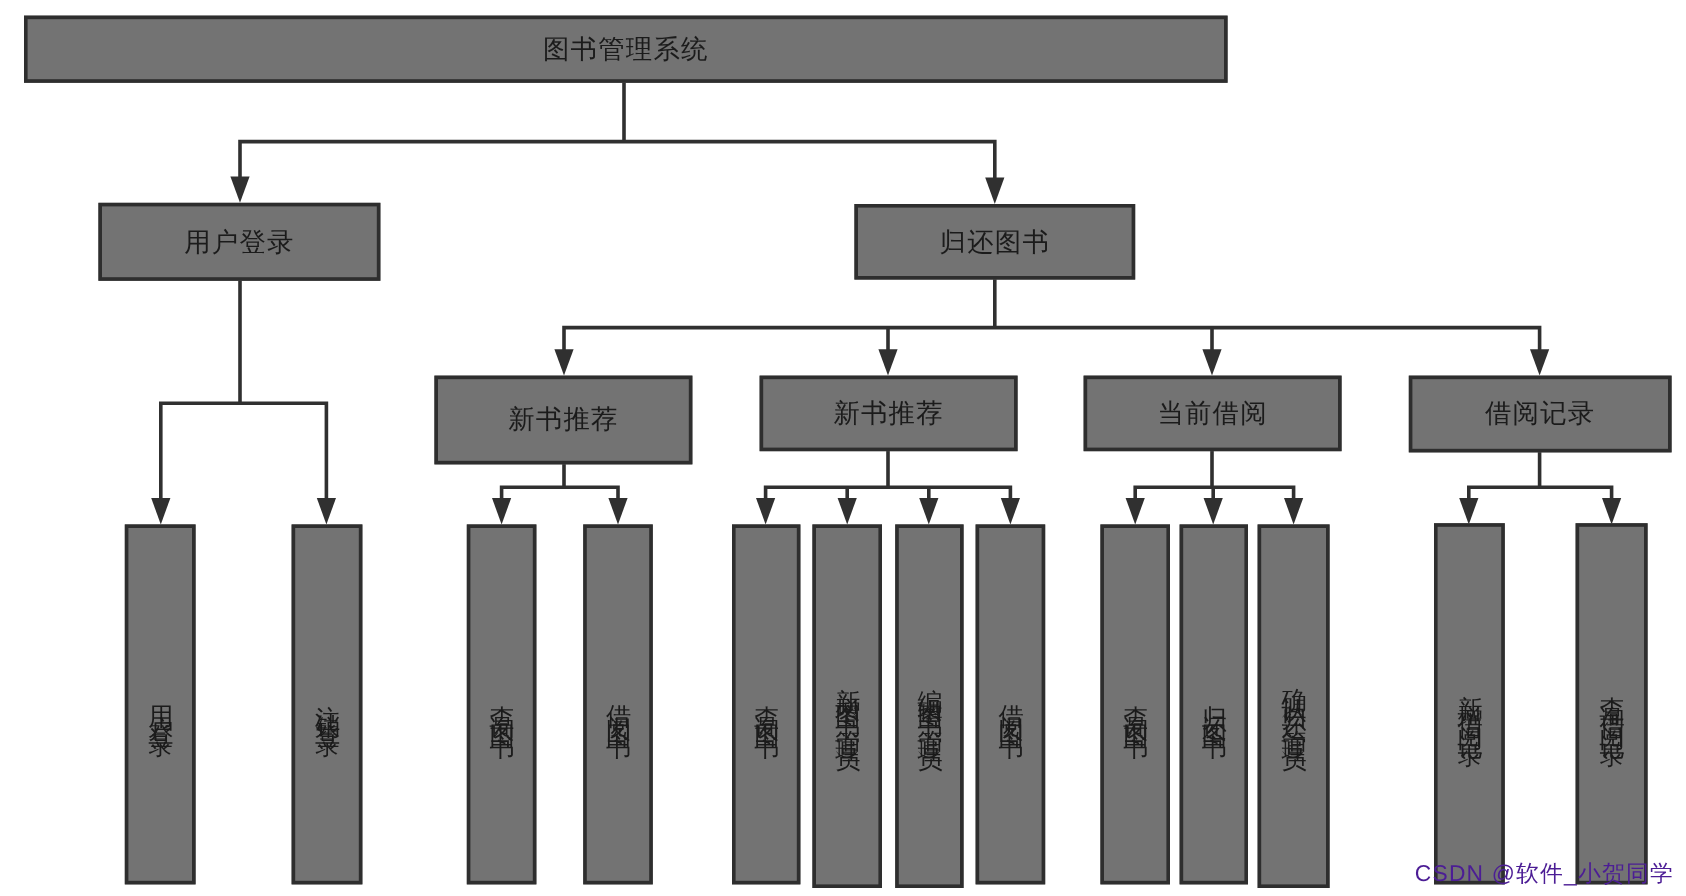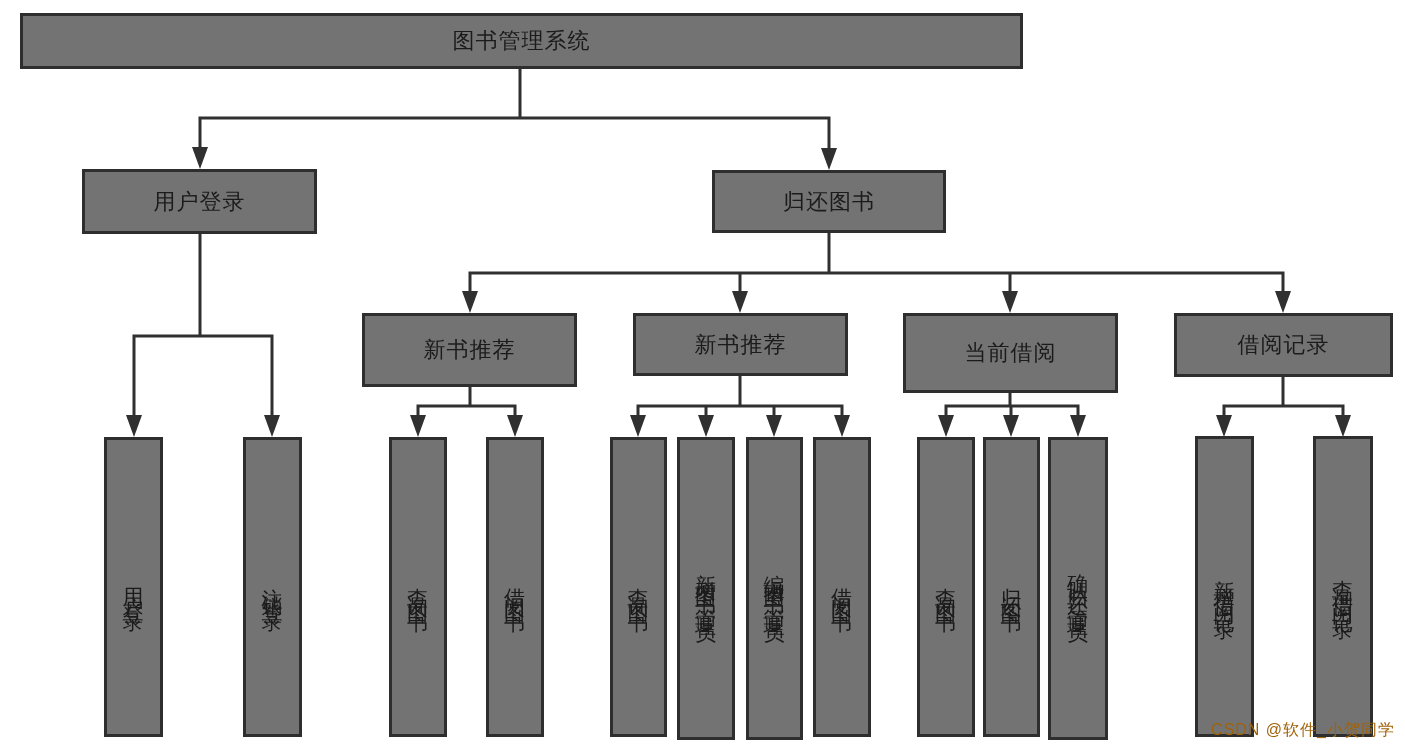--- a/index.html
+++ b/index.html
@@ -27,22 +27,22 @@
     text-orientation:mixed;
     font-size:21px;
     letter-spacing:8px;
     line-height:1;
     color:#1b1b1b;
   }
   .leaf-tight .vtext{letter-spacing:7px;}
   #watermark{
     position:absolute;
     right:10px;bottom:6px;
-    font-size:16px;
-    color:#a16207;
+    font-size:19px;
+    color:#4c1d95;
     letter-spacing:1px;
     white-space:nowrap;
   }
 </style>
 </head>
 <body>
 
 <div id="canvas">
 
   <svg id="lines" viewBox="0 0 1405 747" xmlns="http://www.w3.org/2000/svg">
@@ -118,21 +118,21 @@
   <div class="node h-node" style="left:712px;top:170px;width:234px;height:63px;">
     <span>归还图书</span>
   </div>
 
   <div class="node h-node" style="left:362px;top:313px;width:215px;height:74px;">
     <span>新书推荐</span>
   </div>
   <div class="node h-node" style="left:633px;top:313px;width:215px;height:63px;">
     <span>新书推荐</span>
   </div>
-  <div class="node h-node" style="left:903px;top:313px;width:215px;height:80px;">
+  <div class="node h-node" style="left:903px;top:313px;width:215px;height:63px;">
     <span>当前借阅</span>
   </div>
   <div class="node h-node" style="left:1174px;top:313px;width:219px;height:64px;">
     <span>借阅记录</span>
   </div>
 
   <div class="node v-node" style="left:104px;top:437px;width:59px;height:300px;">
     <span class="vtext">用户登录</span>
   </div>
   <div class="node v-node" style="left:243px;top:437px;width:59px;height:300px;">

